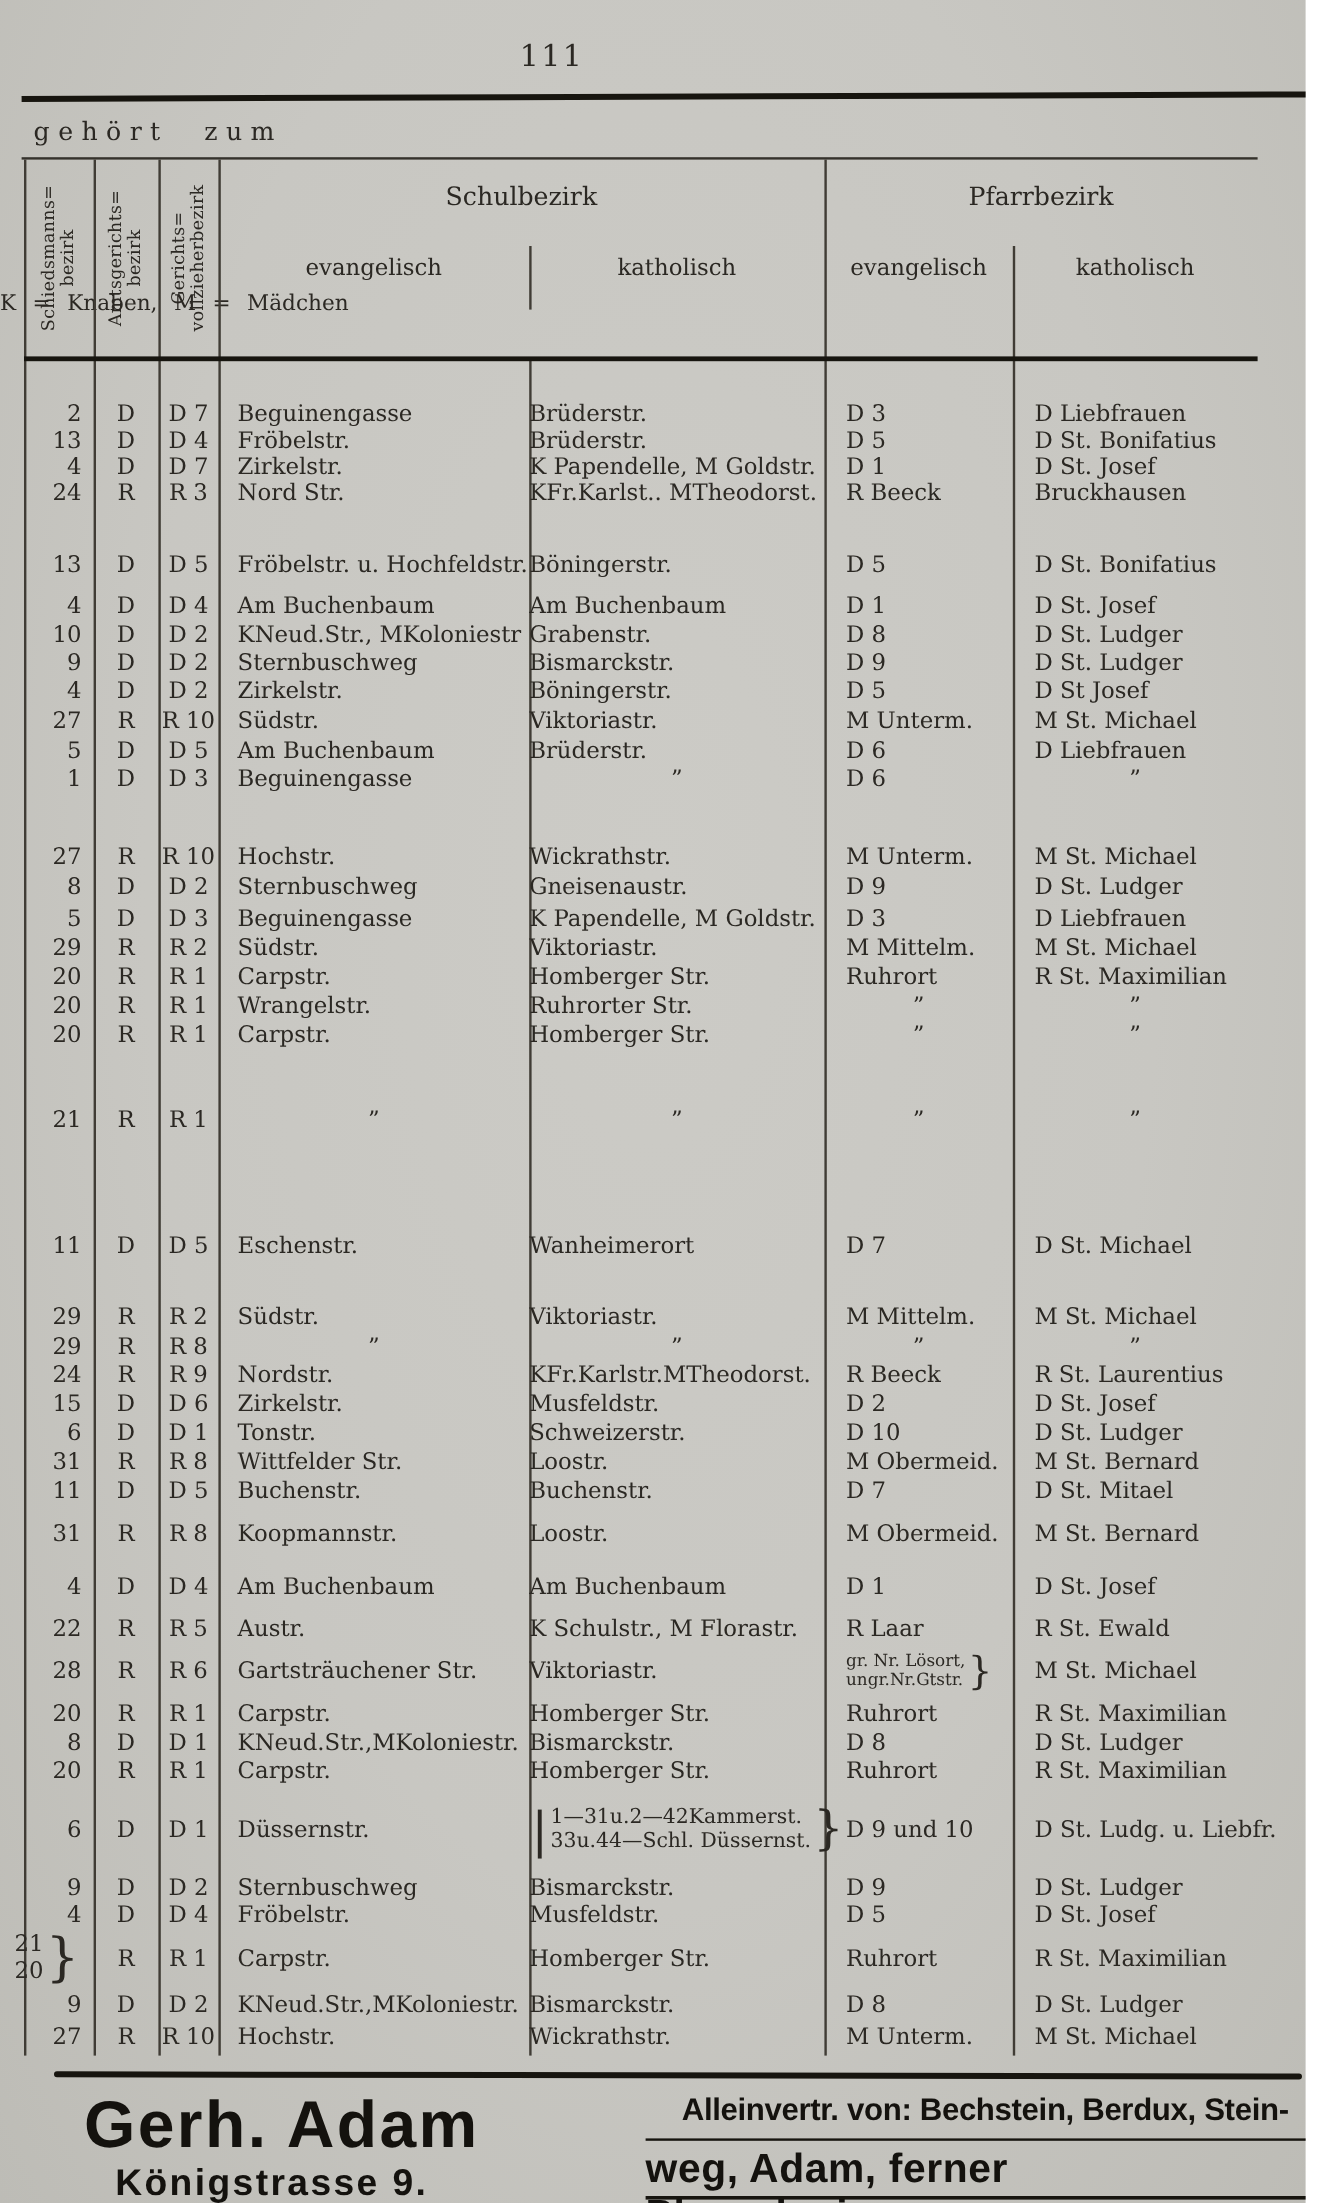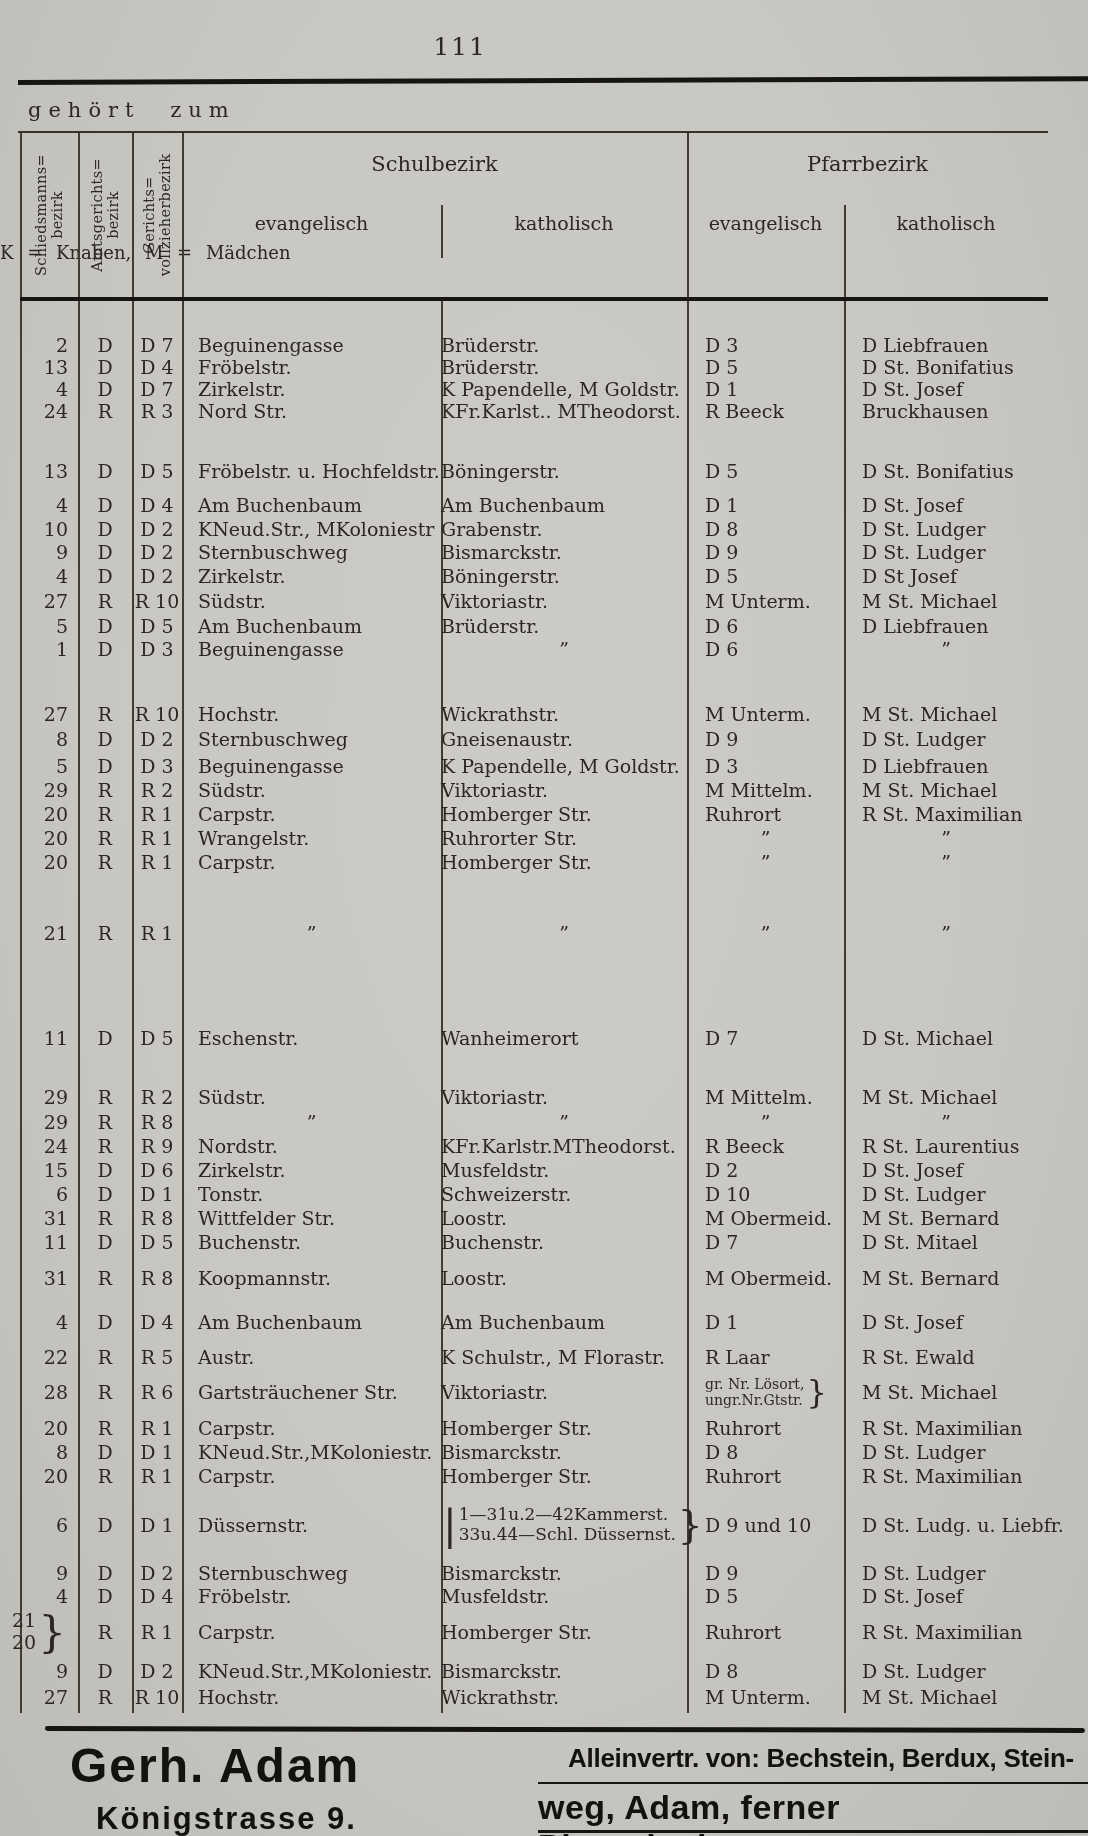--- a/index.html
+++ b/index.html
@@ -33,21 +33,21 @@
   .c5{left:421px;width:246px;box-sizing:border-box;}
   .c6{left:667px;width:157px;padding-left:18px;box-sizing:border-box;}
   .c7{left:824px;width:204px;padding-left:18px;box-sizing:border-box;}
   .ditto{justify-content:center !important;padding:0 !important;}
   .lines{line-height:1.15;}
   .lines div{white-space:nowrap;}
   .c1 .lines{text-align:right;}
   .brace{font-family:"DejaVu Serif",serif;font-weight:400;line-height:1;margin:0 2px;}
   
   .ad{font-family:"Liberation Sans", sans-serif;font-weight:700;color:#14120e;position:absolute;}
-  .ad-name{top:1738px;left:70px;font-size:48px;letter-spacing:2px;}
+  .ad-name{top:1738px;left:70px;font-size:55px;letter-spacing:2px;}
   .ad-addr{top:1801px;left:96px;font-size:31px;letter-spacing:2px;}
   .ad-r1{top:1743px;left:538px;width:566px;font-size:26px;letter-spacing:-.3px;text-align:center;}
   .ad-r2{top:1788px;left:538px;width:566px;font-size:34px;letter-spacing:.5px;}
 </style>
 </head>
 <body>
 
 <div class="page">
 
   <div class="pagenum">111</div>

